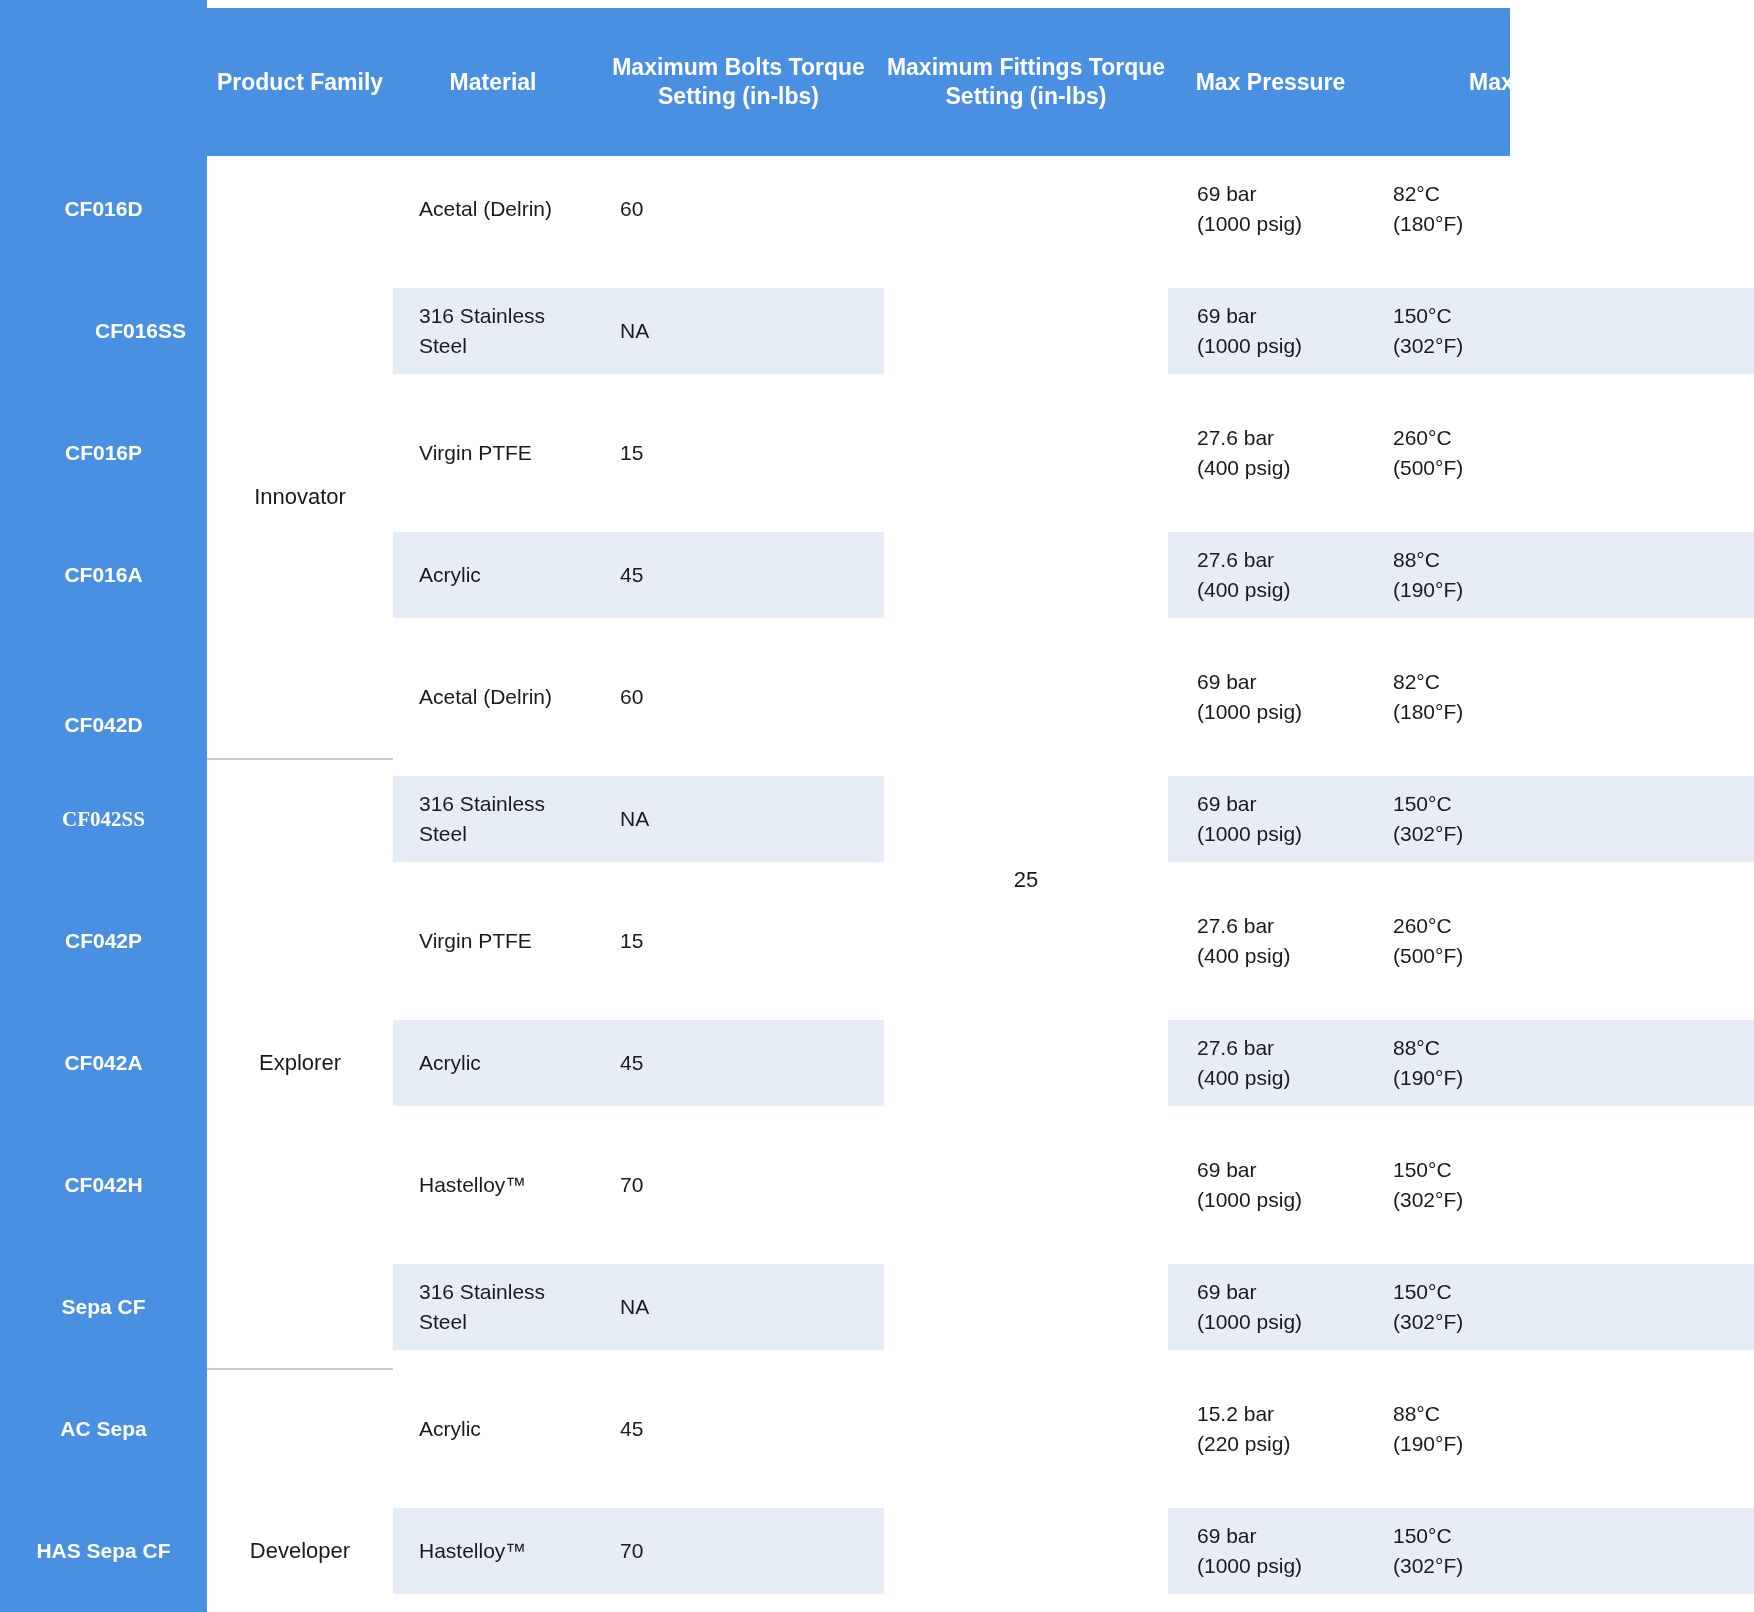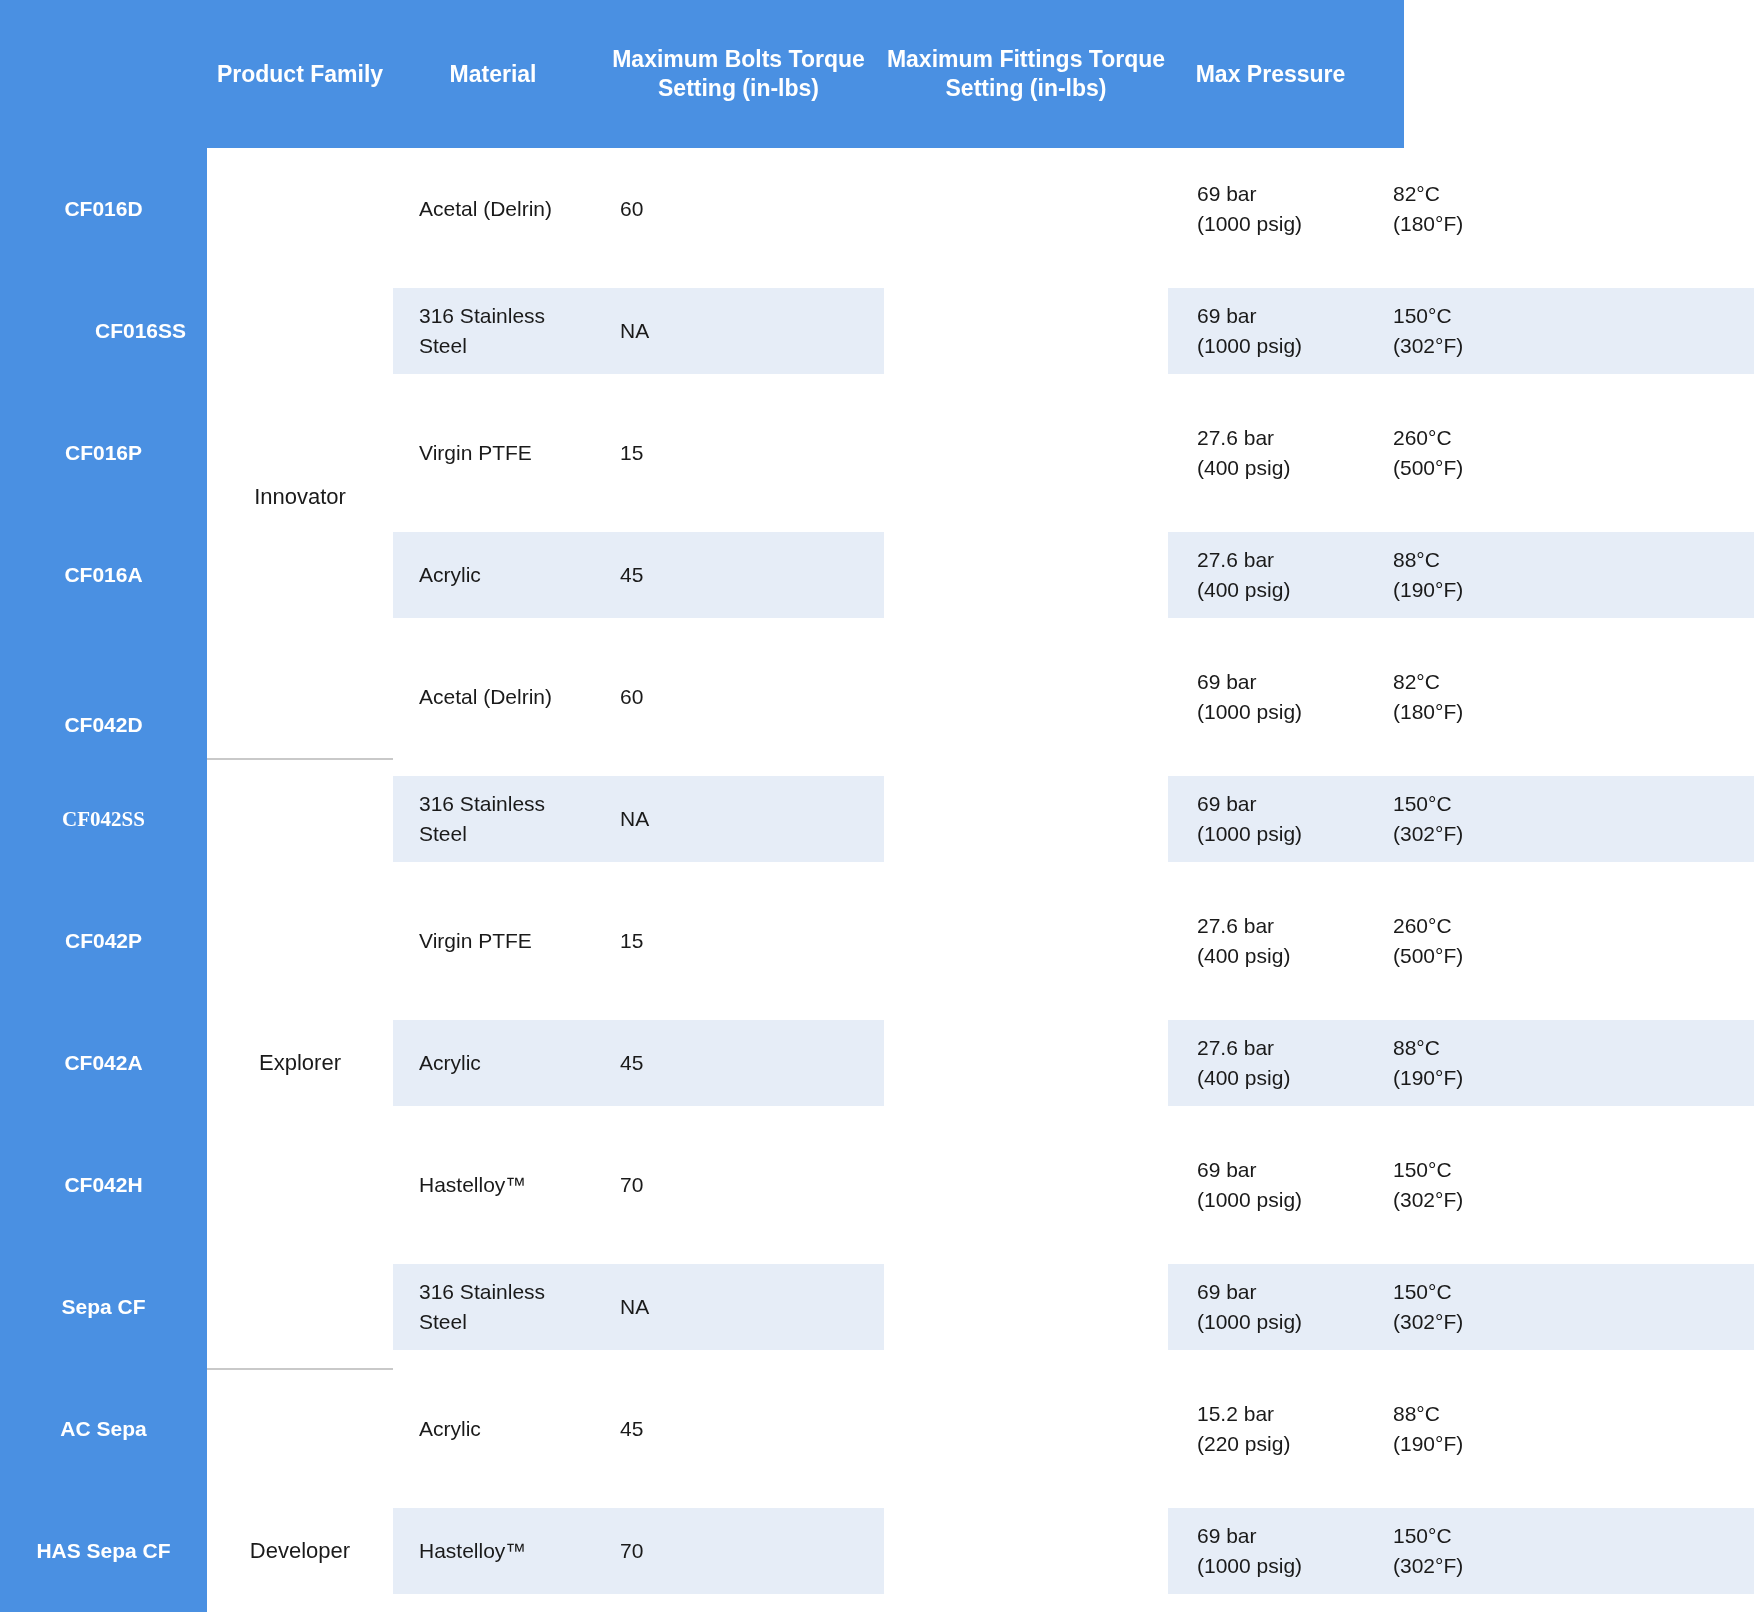--- a/index.html
+++ b/index.html
@@ -13,22 +13,22 @@
   #spec-table {
     position: relative;
     width: 1754px;
     height: 1612px;
     overflow: hidden;
   }
 
   
   .thead {
     position: absolute;
-    left: 0; top: 0;
-    width: 1404px;
+    left: 0; top: 8px;
+    width: 1510px;
     height: 148px;
     background: var(--accent, #4a90e2);
     padding-left: 40px;
   }
   .th {
     position: absolute;
     color: #ffffff;
     font-weight: bold;
     font-size: 23px;
     line-height: 1.25;
@@ -365,14 +365,15 @@
           <span class="two-line">(302°F)</span>
         </div>
       </div>
       <div class="family-cell" style="top: 148px; height: 610px; margin-top: 44px;">Innovator</div>
       <div class="family-cell" style="top: 758px; height: 610px;">Explorer</div>
       <div class="divider" style="top: 758px;"></div>
       <div class="family-cell" style="top: 1368px; height: 366px;">Developer</div>
       <div class="divider" style="top: 1368px;"></div>
     </div>
 
+  <div class="fittings-cell">25</div>
 
 </div>
 
 </body></html>

